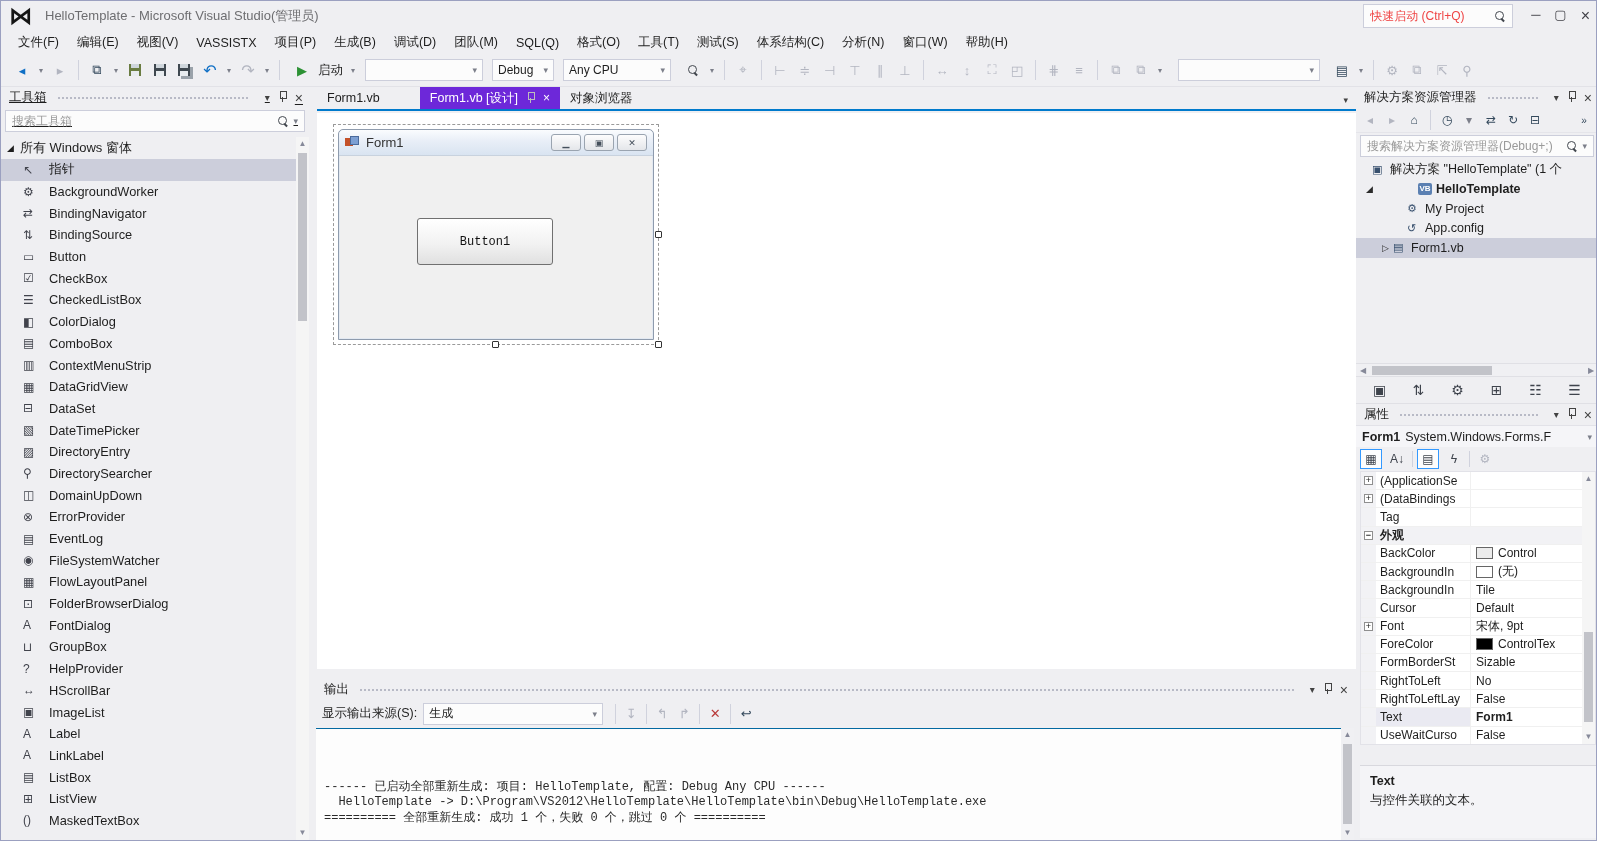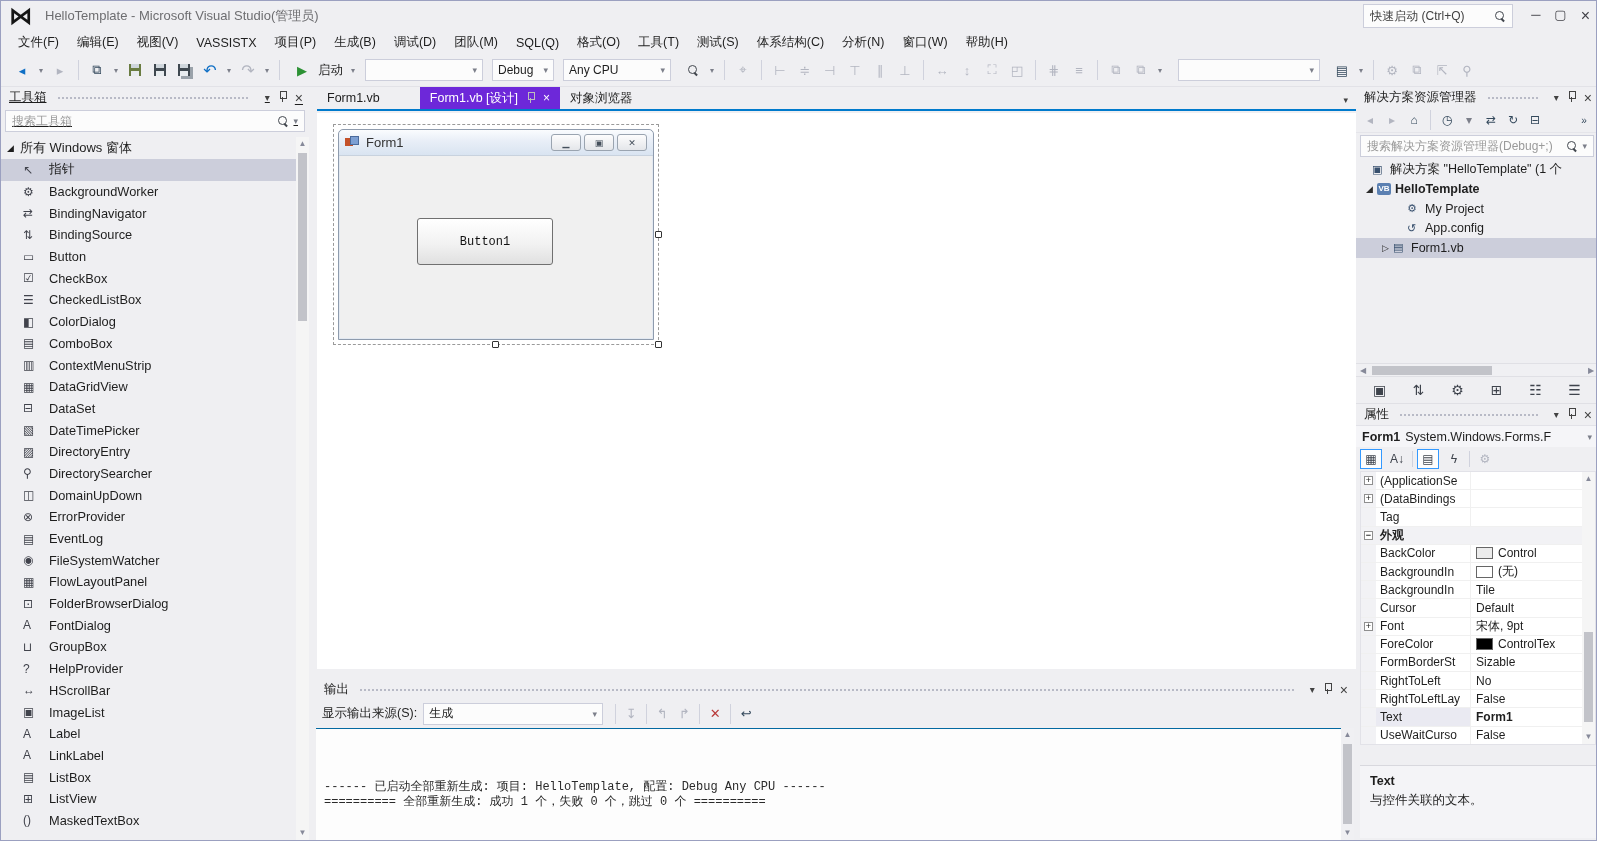--- a/index.html
+++ b/index.html
@@ -6,21 +6,21 @@
   html,body { width:1597px; height:841px; overflow:hidden; }
   body { font-family:"Liberation Sans","DejaVu Sans",sans-serif; font-size:12.5px; color:#1e1e1e; background:#efeff2; }
   #app { position:relative; width:1597px; height:841px; background:#efeff2; border:1px solid #9ba0c0; overflow:hidden; }
 
   
   .titlebar { position:absolute; left:0; top:0; width:100%; height:30px; display:flex; align-items:center; }
   .vslogo { font-size:24px; font-weight:bold; color:#151515; margin:0 12px 0 8px; line-height:26px; }
   .titletext { color:#6d6d70; font-size:13px; }
   .titlebar-right { position:absolute; right:6px; top:3px; display:flex; align-items:center; gap:10px; }
   .quicklaunch { width:150px; height:24px; background:#fcfcfc; border:1px solid #cccedb; display:flex; align-items:center; padding:0 6px; }
-  .quicklaunch .ph { color:#404040; font-size:12px; flex:1; }
+  .quicklaunch .ph { color:#ef4444; font-size:12px; flex:1; }
   .winbtns { display:flex; gap:14px; margin-left:8px; color:#3f3f46; font-size:13px; }
   .winbtns span { cursor:default; }
 
   
   .mag { position:relative; width:11px; height:11px; display:inline-block; }
   .mag::before { content:""; position:absolute; left:0; top:0; width:7px; height:7px; border:1.5px solid #43484f; border-radius:50%; }
   .mag::after { content:""; position:absolute; left:7px; top:7px; width:4px; height:1.7px; background:#43484f; transform:rotate(45deg); transform-origin:0 0; }
 
   
   .pin { position:relative; width:9px; height:11px; display:inline-block; }
@@ -100,21 +100,21 @@
 
   
   .right { position:absolute; left:1355px; top:86px; width:242px; bottom:0; background:#efeff2; }
   .se-toolbar { height:25px; display:flex; align-items:center; padding:0 4px; gap:2px; border-bottom:1px solid #e5e5ea; }
   .se-toolbar .tbi { width:20px; height:20px; font-size:12px; }
   .tree { margin-top:3px; }
   .tree-row { display:flex; align-items:center; height:19.5px; font-size:12.5px; white-space:nowrap; overflow:hidden; }
   .tree-row.sel { background:#cccedb; }
   .tree-row .exp { width:11px; font-size:9px; color:#2b2b2b; flex:none; }
   .tree-row .gl { width:18px; font-size:11px; color:#38506e; flex:none; }
-  .tree-row .gl.badge { font-size:8px; font-weight:bold; color:#fff; background:#5b80b2; width:14px; height:12px; line-height:12px; text-align:center; border-radius:2px; margin-right:4px; }
+  .tree-row .gl.badge { font-size:8px; font-weight:bold; color:#fff; background:#5b80b2; width:14px; height:12px; line-height:12px; text-align:center; border-radius:2px; margin-right:4px;margin-left:41px; }
   .tree-row .lb { overflow:hidden; text-overflow:clip; }
   .hsb { position:relative; height:14px; background:#f0f0f3; border-top:1px solid #e0e0e5; border-bottom:1px solid #e0e0e5; }
   .hsb .arr { position:absolute; top:0; width:14px; height:13px; font-size:8px; color:#868999; text-align:center; line-height:13px; }
   .hsb .thumb { position:absolute; left:16px; top:2px; width:120px; height:9px; background:#c2c3c9; }
   .paneltabs { height:27px; display:flex; align-items:center; justify-content:space-around; padding:0 4px; border-bottom:1px solid #e0e0e5; }
   .paneltabs .tbi { color:#3e434c; font-size:14px; }
 
   
   .prop-obj { height:22px; display:flex; align-items:center; padding:0 6px; background:#f5f5f8; border-top:1px solid #e2e2e8; font-size:12.5px; white-space:nowrap; overflow:hidden; }
   .prop-obj b { margin-right:5px; }
@@ -498,21 +498,21 @@
         <span class="tbsep"></span>
         <span class="tbi gray">↰</span>
         <span class="tbi gray">↱</span>
         <span class="tbsep"></span>
         <span class="tbi red">✕</span>
         <span class="tbsep"></span>
         <span class="tbi">↩</span>
       </div>
       <div class="out-content">
         
-      <div class="out-line">------ 已启动全部重新生成: 项目: HelloTemplate, 配置: Debug Any CPU ------</div><div class="out-line">========== 全部重新生成: 成功 1 个，失败 0 个，跳过 0 个 ==========</div></div>
+      <div class="out-line">------ 已启动全部重新生成: 项目: HelloTemplate, 配置: Debug Any CPU ------</div><div class="out-line">  HelloTemplate -&gt; D:\Program\VS2012\HelloTemplate\HelloTemplate\bin\Debug\HelloTemplate.exe</div><div class="out-line">========== 全部重新生成: 成功 1 个，失败 0 个，跳过 0 个 ==========</div></div>
       <div class="vsb" style="top:49px; background:#f0f0f3;">
         <span class="arr up">▲</span>
         <div class="thumb" style="top:16px; height:80px;"></div>
         <span class="arr dn">▼</span>
       </div>
     </div>
   </div>
 
   <div class="right">
 

